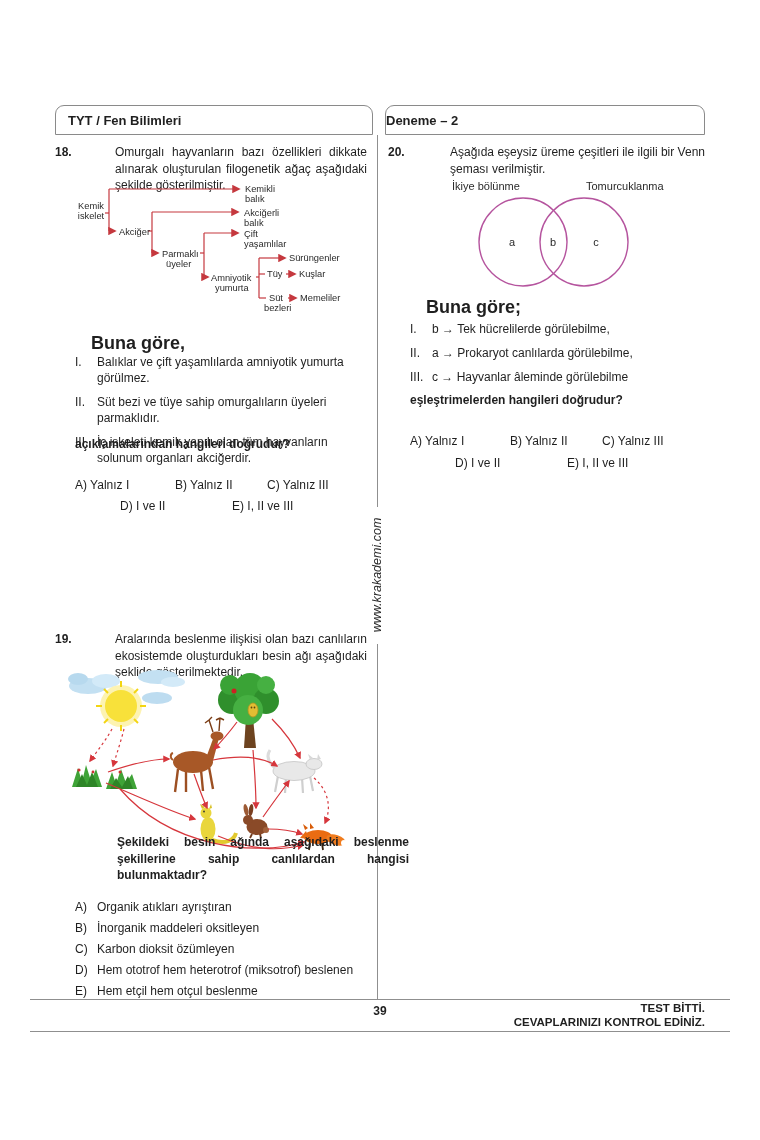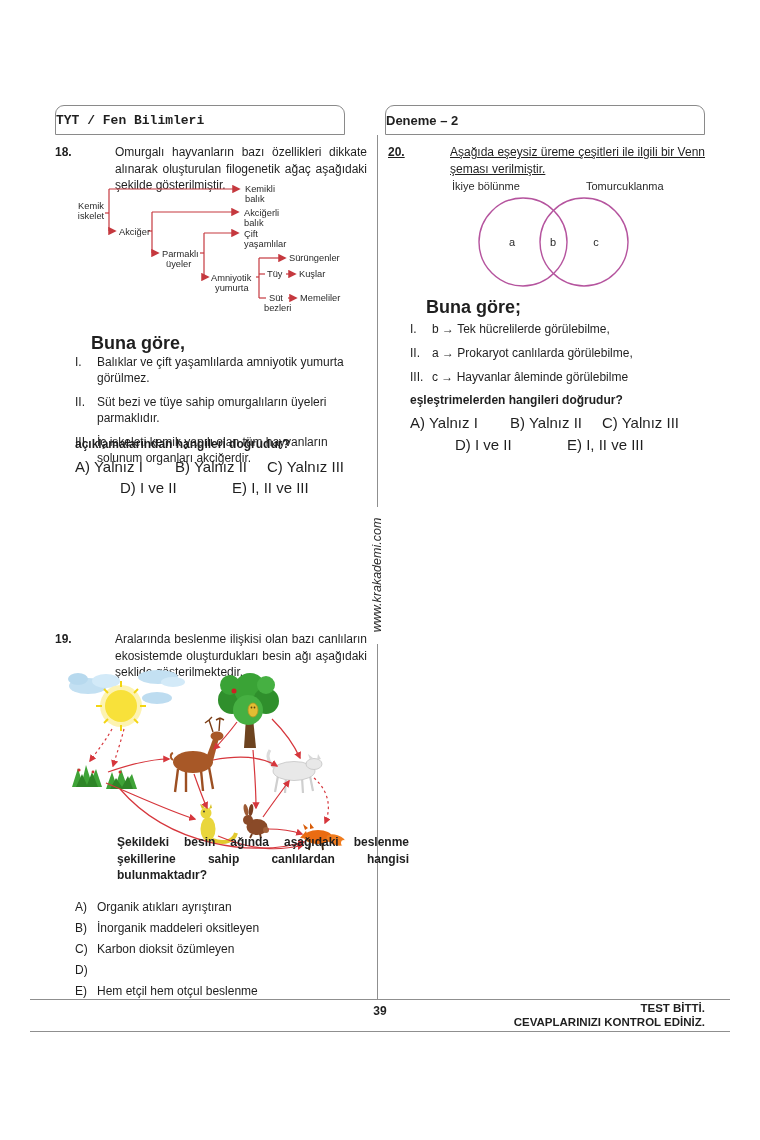--- a/index.html
+++ b/index.html
@@ -12,38 +12,38 @@
   *{box-sizing:border-box;}
   html,body{margin:0;padding:0;}
   body{
     width:760px;height:1140px;position:relative;background:#ffffff;
     font-family:"Liberation Sans",sans-serif;color:var(--text-color);
   }
   
   .tab{position:absolute;top:105px;height:30px;border:1.5px solid var(--border-color);
        border-radius:9px 9px 0 0;display:flex;align-items:center;
        font-weight:bold;font-size:13px;background:#fff;}
-  .tab-left{left:55px;width:290px;font-family:Liberation Mono, monospace;}
+  .tab-left{left:55px;width:318px;padding-left:12px;}
   .tab-right{left:385px;width:320px;justify-content:flex-start;padding-right:12px;}
   
   .divider{position:absolute;left:377px;width:1px;background:#8f8f8f;}
   .watermark{position:absolute;left:377px;top:575px;transform:translate(-50%,-50%) rotate(-90deg);
              font-style:italic;font-size:12.5px;color:#2a2a2a;white-space:nowrap;}
   
   .q-row{position:absolute;display:flex;}
   .q-num{font-weight:bold;font-size:12px;width:20px;flex:none;line-height:16.5px;}
   .q-num-r{width:22px;}
   .q-text{font-size:12px;line-height:16.5px;text-align:justify;margin-left:40px;}
   .lead{position:absolute;font-weight:bold;font-size:18px;padding-left:16px;}
   .items{position:absolute;}
   .item-row{display:flex;font-size:12px;line-height:16px;margin-bottom:8px;}
   .roman{width:22px;flex:none;}
   .item-text{flex:1;}
   .stem{position:absolute;font-weight:bold;font-size:12px;line-height:16.5px;}
-  .opt-row{position:absolute;height:16px;font-size:15px;}
+  .opt-row{position:absolute;height:16px;font-size:12px;margin-top:20px;}
   .opt-a{position:absolute;left:0;}
   .opt-b{position:absolute;left:100px;}
   .opt-c{position:absolute;left:192px;}
   .opt-d{position:absolute;left:45px;}
   .opt-e{position:absolute;left:157px;}
   .opt-list{position:absolute;font-size:12px;}
   .opt-list .opt-line{display:flex;line-height:16px;margin-bottom:5px;}
   .opt-list .letter{width:22px;flex:none;}
   
   .tree-figure{position:absolute;left:60px;top:185px;width:300px;height:135px;}
@@ -316,28 +316,29 @@
     <div class="opt-line">
       <span class="letter">B)</span>
       <span>İnorganik maddeleri oksitleyen</span>
     </div>
     <div class="opt-line">
       <span class="letter">C)</span>
       <span>Karbon dioksit özümleyen</span>
     </div>
     <div class="opt-line">
       <span class="letter">D)</span>
+      <span>Hem ototrof hem heterotrof (miksotrof) beslenen</span>
     </div>
     <div class="opt-line">
       <span class="letter">E)</span>
       <span>Hem etçil hem otçul beslenme</span>
     </div>
   </div>
 
-  <div class="q-row" style="left:388px;top:144px;width:317px;text-decoration:underline;">
+  <div class="q-row" style="left:388px;top:144px;width:317px;">
     <span class="q-num q-num-r">20.</span>
     <div class="q-text">Aşağıda eşeysiz üreme çeşitleri ile ilgili bir Venn şeması verilmiştir.</div>
   </div>
 
   <svg class="venn-figure" viewBox="0 0 270 125">
     <text x="32" y="10" class="venn-label">İkiye bölünme</text>
     <text x="166" y="10" class="venn-label">Tomurcuklanma</text>
     <circle cx="103" cy="62" r="44" class="venn-circle"></circle>
     <circle cx="164" cy="62" r="44" class="venn-circle"></circle>
     <text x="92" y="66" class="venn-letter">a</text>

